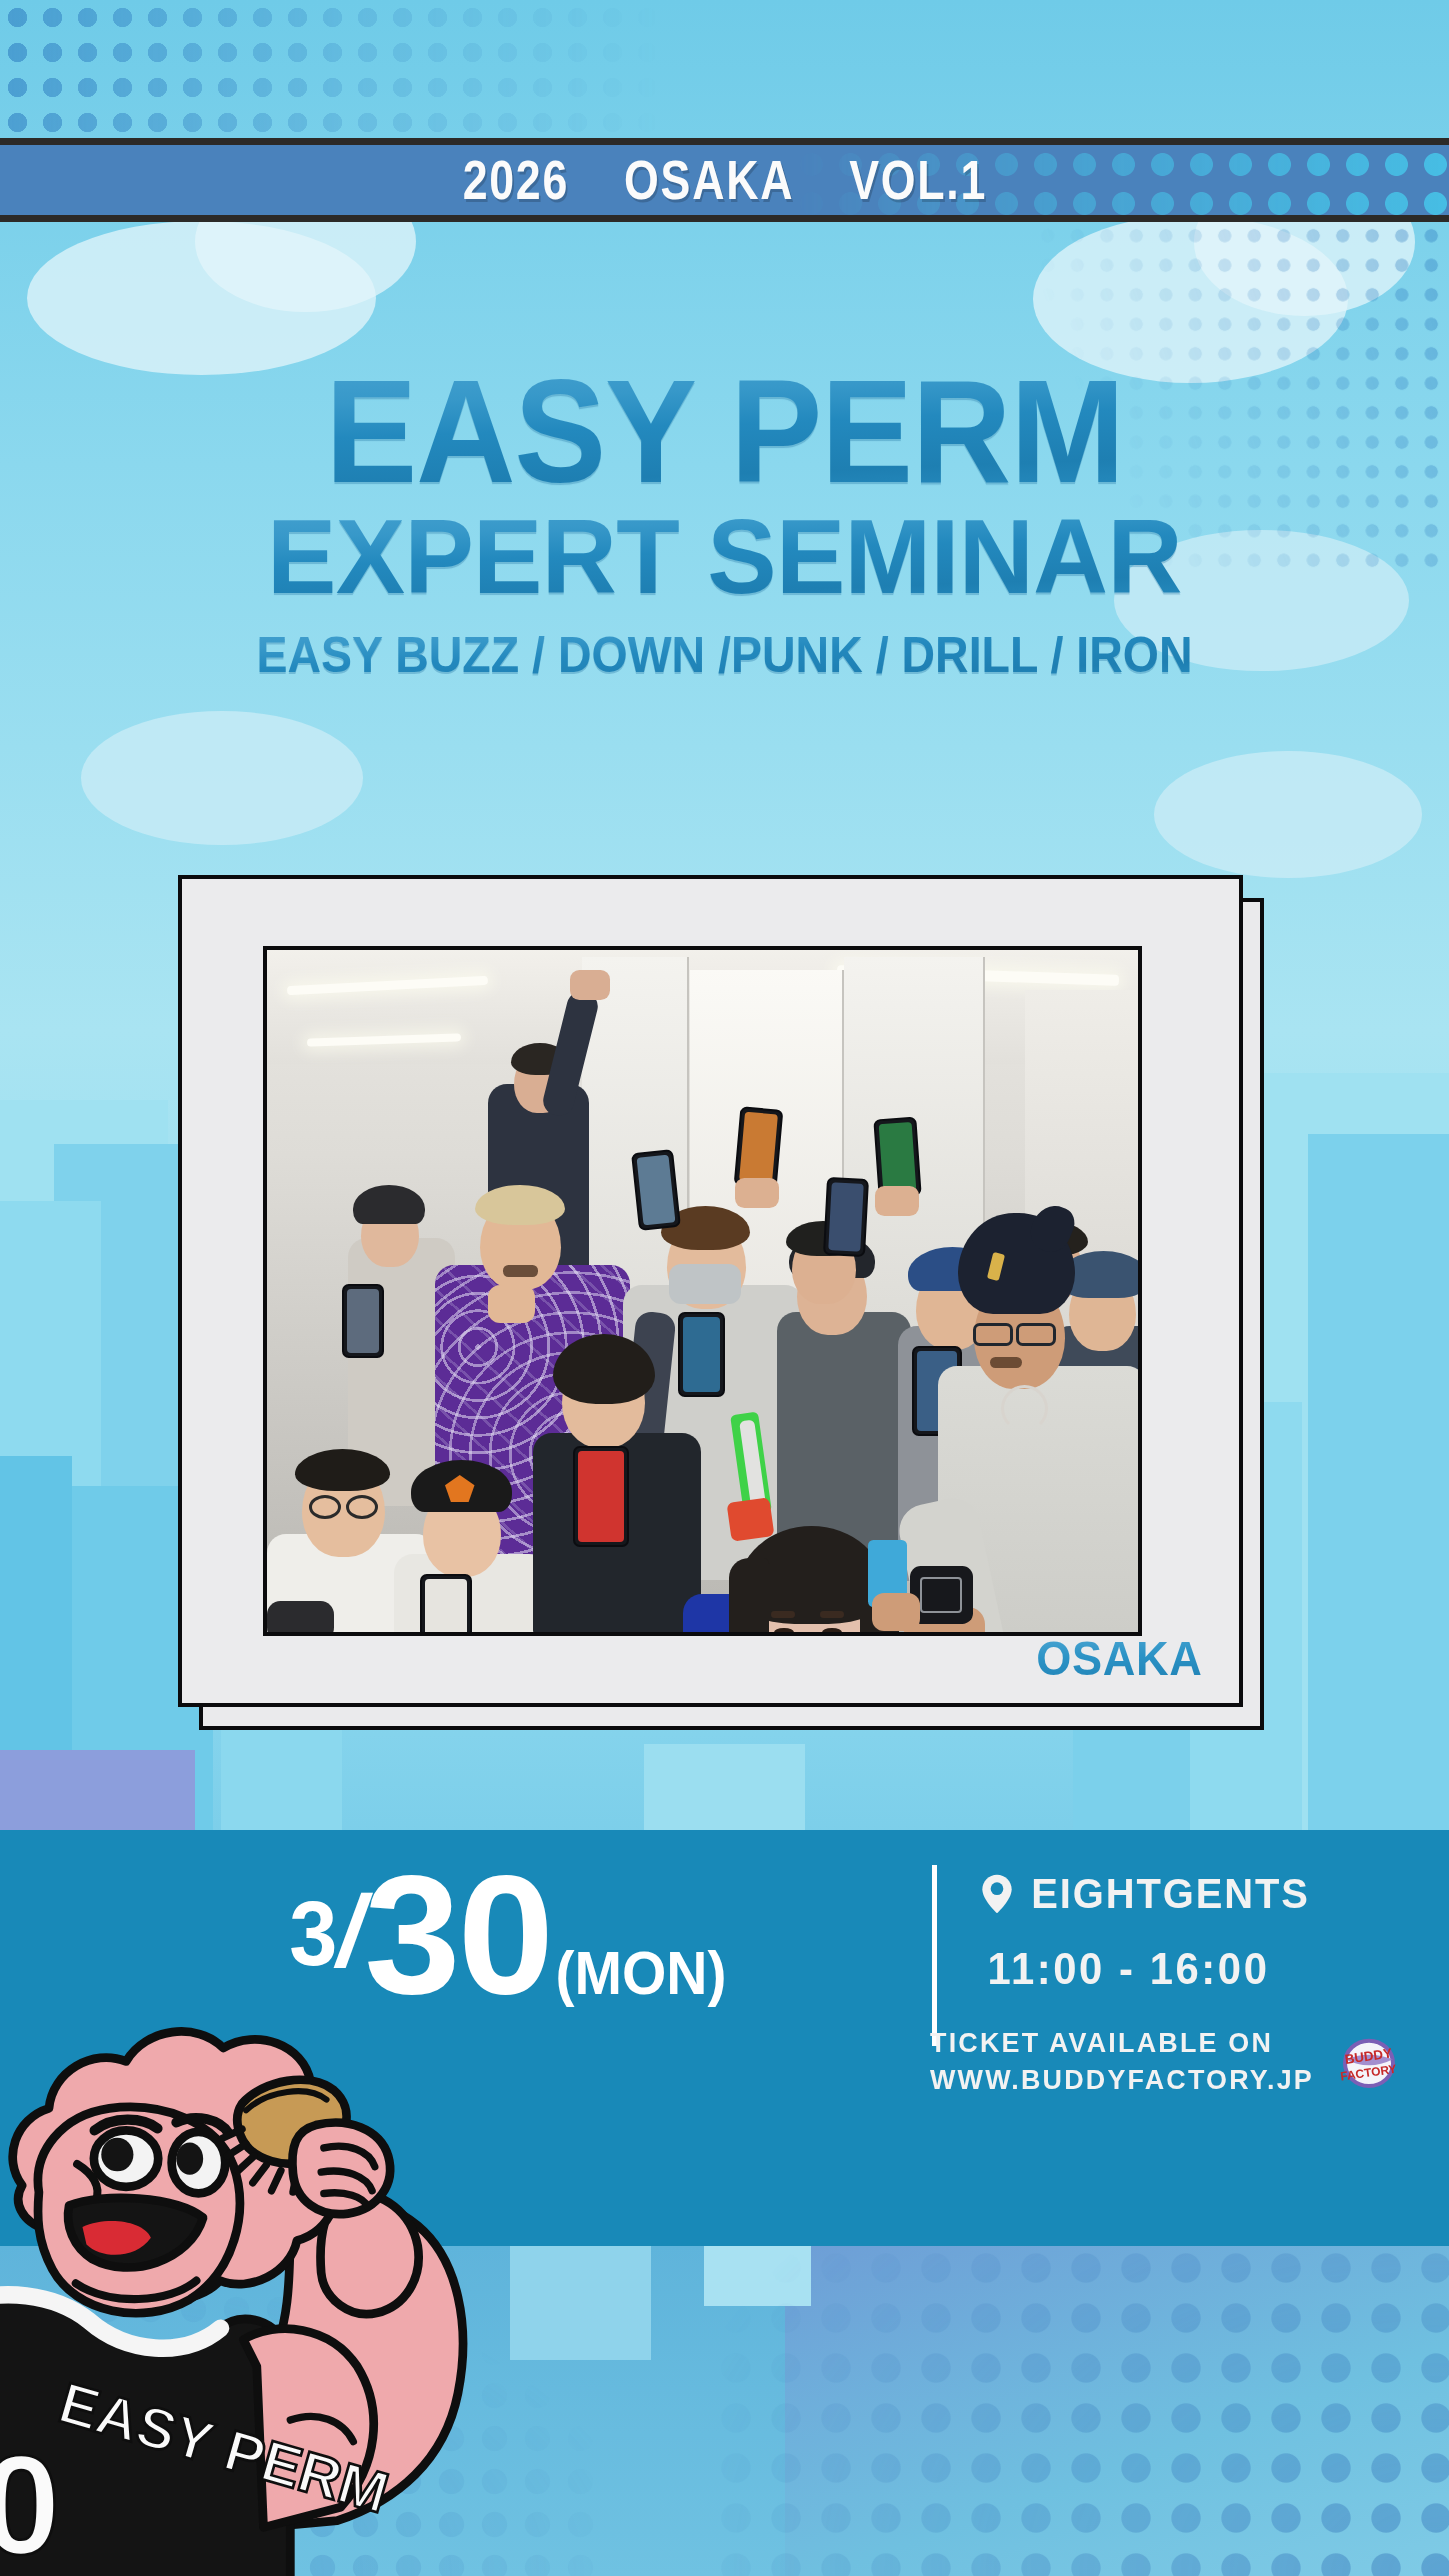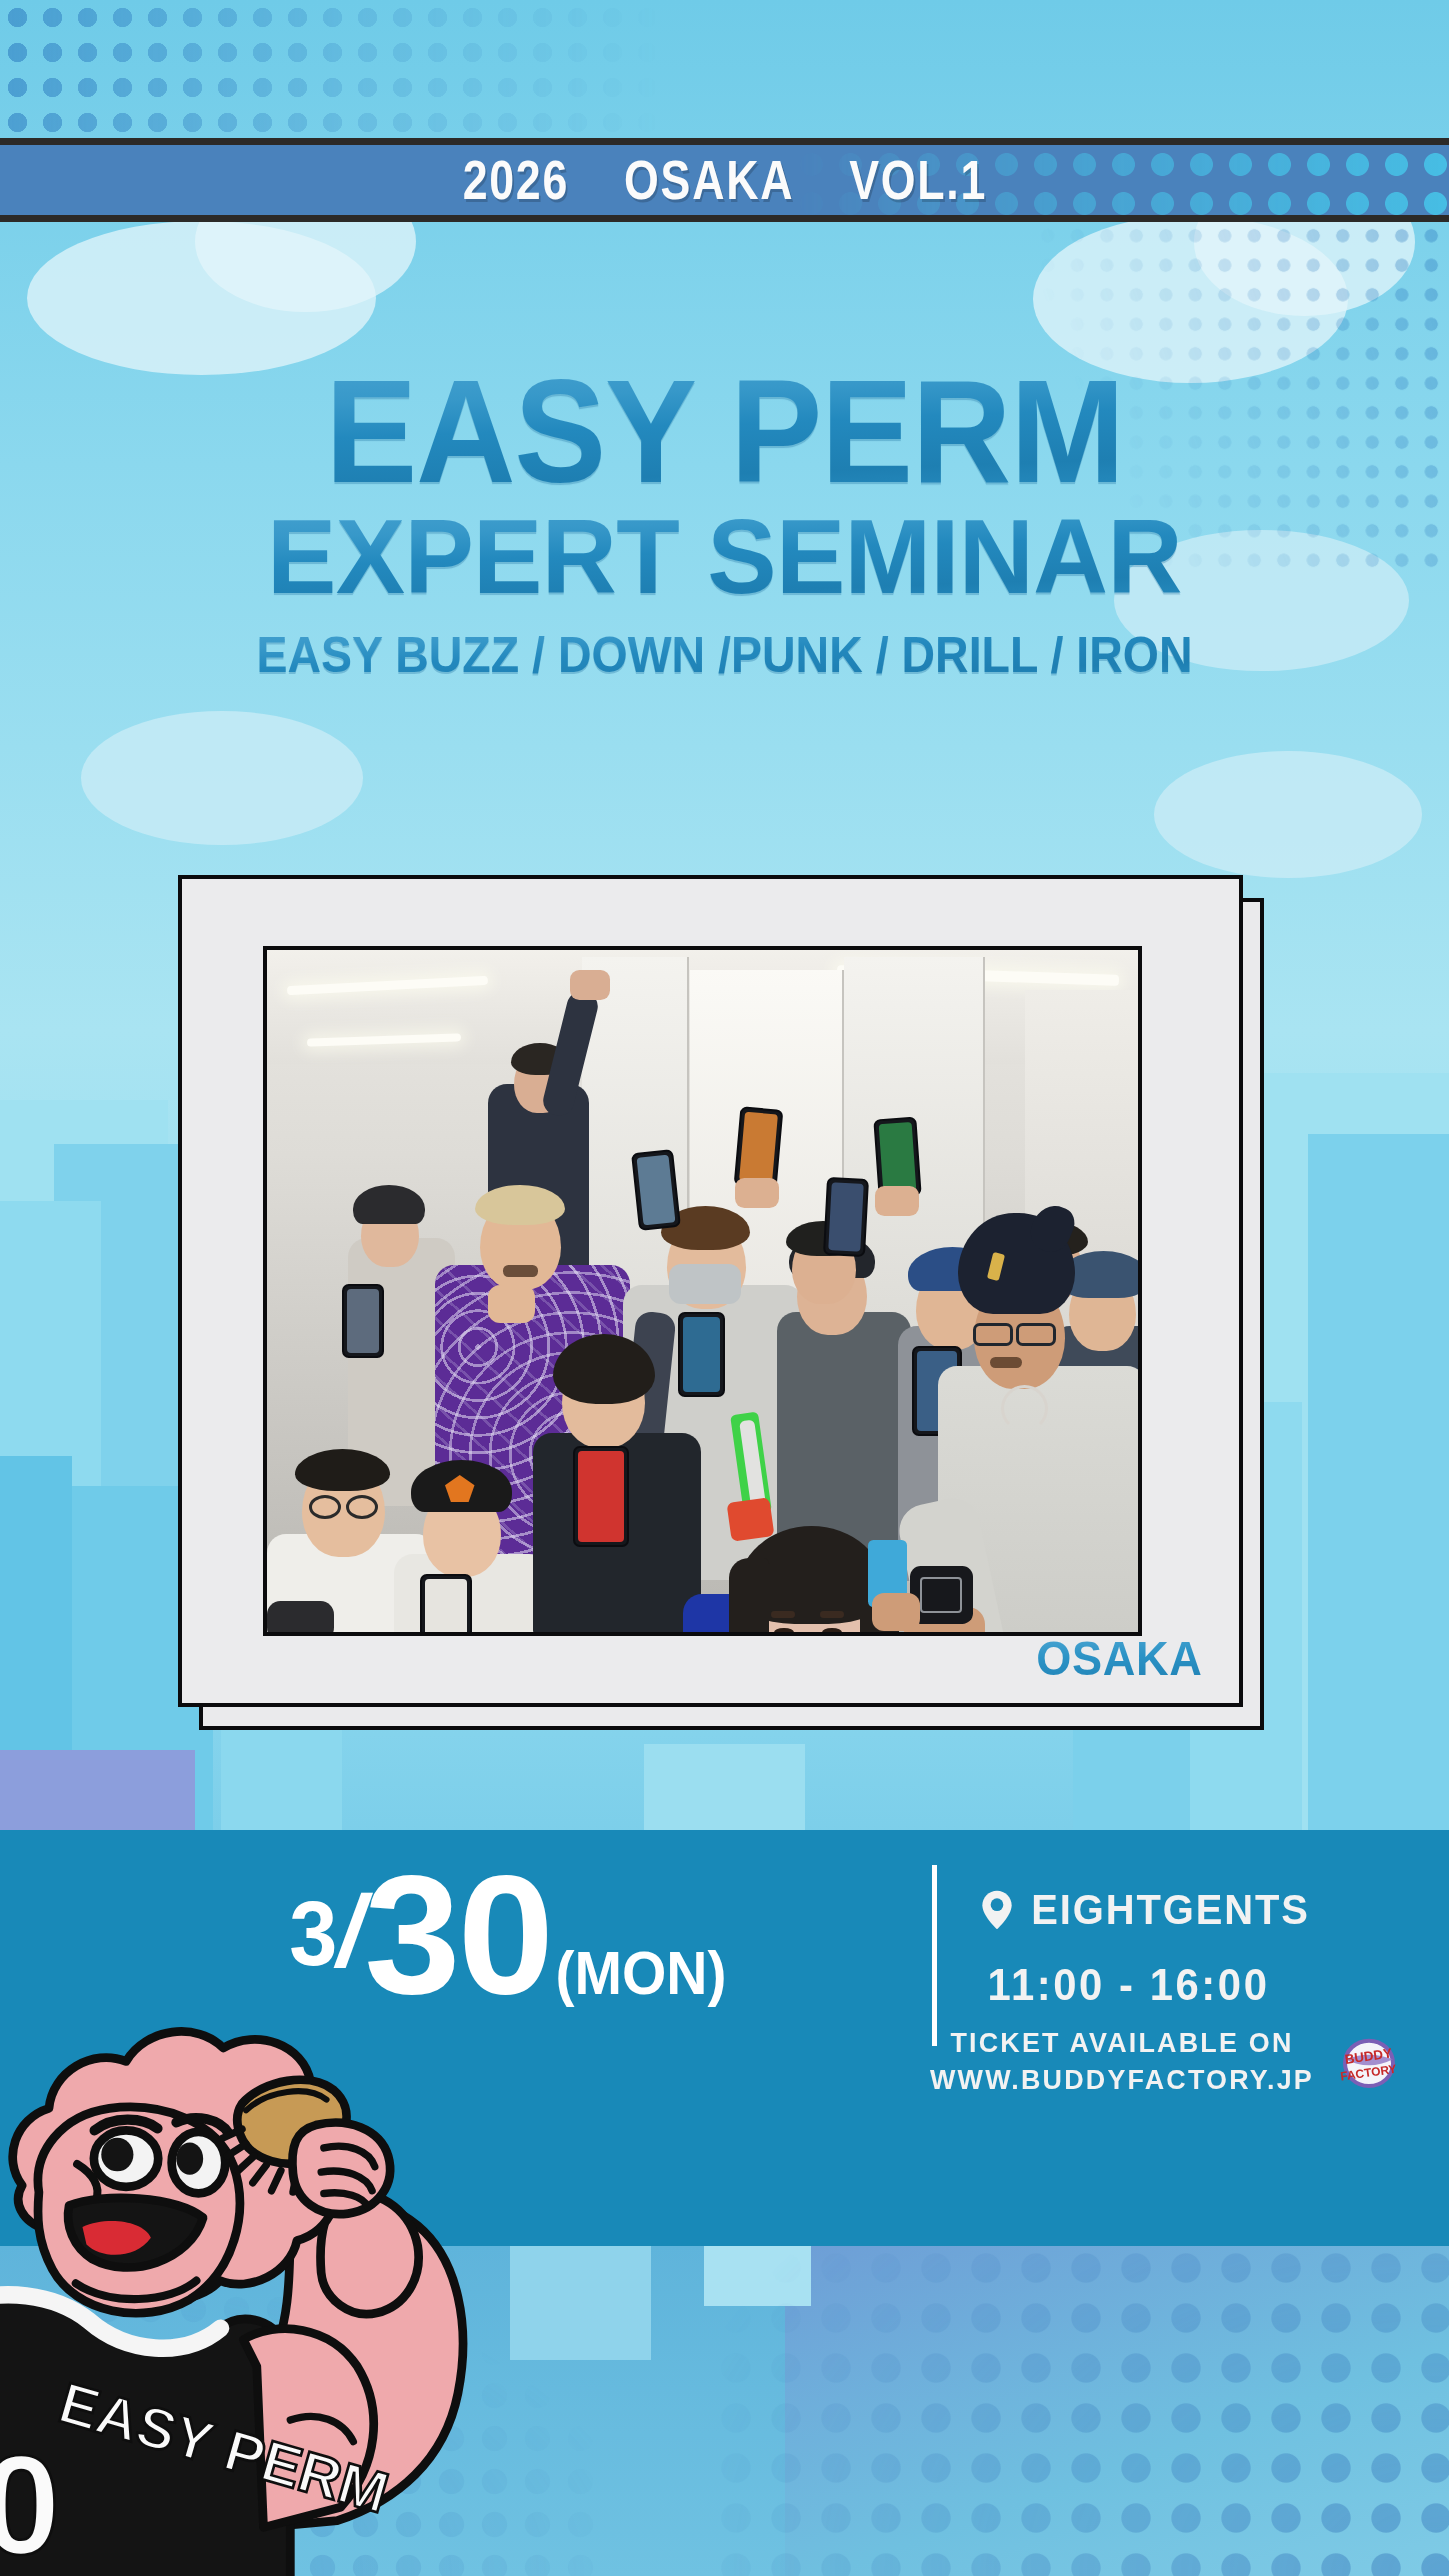--- a/index.html
+++ b/index.html
@@ -153,34 +153,34 @@
     position:absolute; left:288px; top:29.5px;
     color:#FFFFFF; display:flex; align-items:flex-end;
   }
   #dM { font-size:91px; font-weight:bold; font-family:"Liberation Sans Narrow","Liberation Sans",sans-serif; line-height:1; transform:translateY(-32px) scaleX(.95); }
   #dSlash { font-size:101px; font-weight:bold; line-height:1; transform:translateY(-29.5px) skewX(-10deg); }
   #dD { font-size:168px; font-weight:bold; font-family:"Liberation Sans Narrow","Liberation Sans",sans-serif; line-height:.9; letter-spacing:-2.7px; transform:scaleX(1.03); }
   #dW { font-size:62px; font-weight:bold; font-family:"Liberation Sans Narrow","Liberation Sans",sans-serif; line-height:1; transform:translateY(-6.7px) scaleX(.92); }
 
   #vdivider { position:absolute; left:932px; top:35px; width:4.7px; height:181px; background:#FFFFFF; }
 
-  #venueCol { position:absolute; left:979px; top:56px; color:#F2F2F2; }
+  #venueCol { position:absolute; left:979px; top:40px; color:#F2F2F2; }
   #venueRow { display:flex; align-items:center; gap:9.4px; }
   #venueName {
     font-size:42px; font-weight:bold; letter-spacing:2px;
     font-family:"Liberation Sans Narrow","Liberation Sans",sans-serif;
     transform:scaleX(.95);
   }
   #venueTime {
     margin-top:25.5px; font-size:44px; font-weight:bold; letter-spacing:2.7px;
     font-family:"Liberation Sans Narrow","Liberation Sans",sans-serif;
     transform:scaleX(.95);
   }
   #ticketCol { position:absolute; right:48px; top:195px; display:flex; align-items:center; gap:14.8px; }
-  #ticketLines { color:#F2F2F2; text-align:center; }
+  #ticketLines { color:#F2F2F2; text-align:left; }
   #ticketLines div {
     font-size:28px; font-weight:bold; letter-spacing:2.3px; line-height:1.32;
     font-family:"Liberation Sans Narrow","Liberation Sans",sans-serif;
     transform:scaleX(.96);
   }
   #bfLogo { position:relative; width:64px; height:64px; }
 
   
   #mascot { position:absolute; left:-25.5px; top:1991px; width:577px; height:590px; z-index:9; }
 </style>

